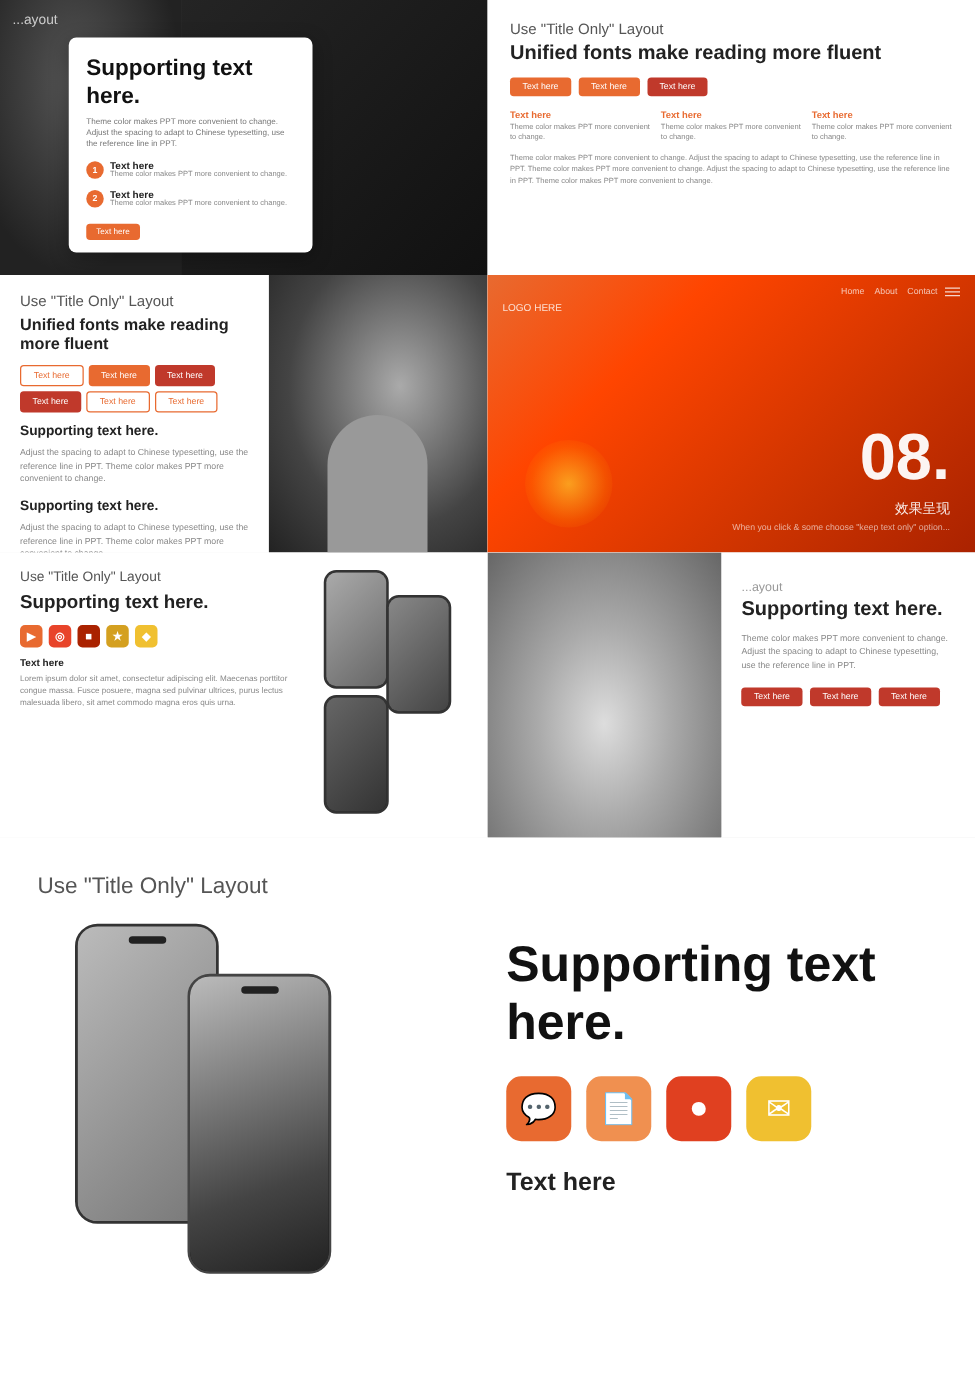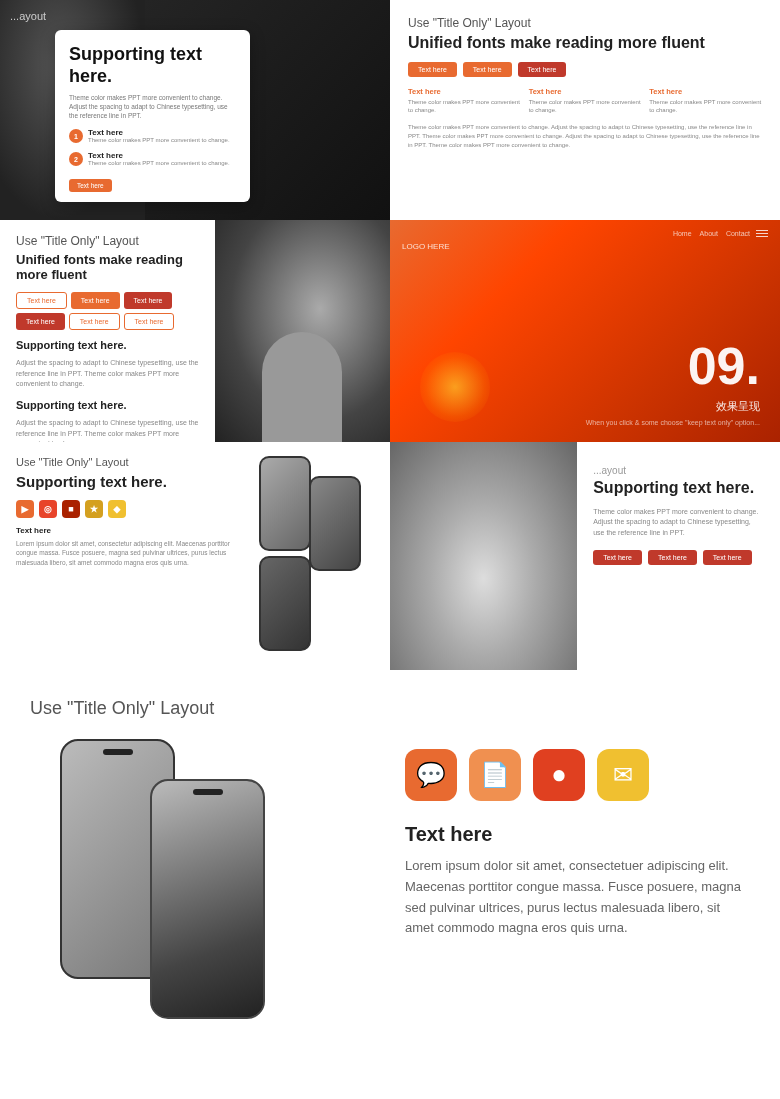--- a/index.html
+++ b/index.html
@@ -620,21 +620,21 @@
       <span>Home</span>
       <span>About</span>
       <span>Contact</span>
     </div>
     <div class="cell-4-hamburger">
       <span></span>
       <span></span>
       <span></span>
     </div>
     <div class="cell-4-sun"></div>
-    <div class="cell-4-number">09.</div>
+    <div class="cell-4-number">08.</div>
     <div class="cell-4-chinese">效果呈现</div>
     <div class="cell-4-sub">When you click &amp; some choose "keep text only" option...</div>
   </div>
 </div>
 
 <div class="grid-middle">
 
   <div class="cell-5">
     <div class="cell-5-left">
       <div class="cell-layout-title" style="font-size:11px;">Use "Title Only" Layout</div>
@@ -690,31 +690,31 @@
       </div>
       <div class="phone-large-2">
         <div class="phone-notch"></div>
         <div class="phone-large-screen">
           <div class="phone-screen-mona"></div>
         </div>
       </div>
     </div>
 
     <div class="bottom-right">
+      <div class="supporting-text-xl">Supporting text<br>here.</div>
       <div class="icon-row-large">
         <div class="icon-box ib-orange">
           <span>💬</span>
         </div>
         <div class="icon-box ib-lightorange">
           <span>📄</span>
         </div>
         <div class="icon-box ib-red">
           <span>⏺</span>
         </div>
         <div class="icon-box ib-yellow">
           <span>✉</span>
         </div>
       </div>
       <div class="text-here-title">Text here</div>
-      <div class="lorem-text">Lorem ipsum dolor sit amet, consectetuer adipiscing elit. Maecenas porttitor congue massa. Fusce posuere, magna sed pulvinar ultrices, purus lectus malesuada libero, sit amet commodo magna eros quis urna.</div>
     </div>
   </div>
 </div>
 
 </body></html>

